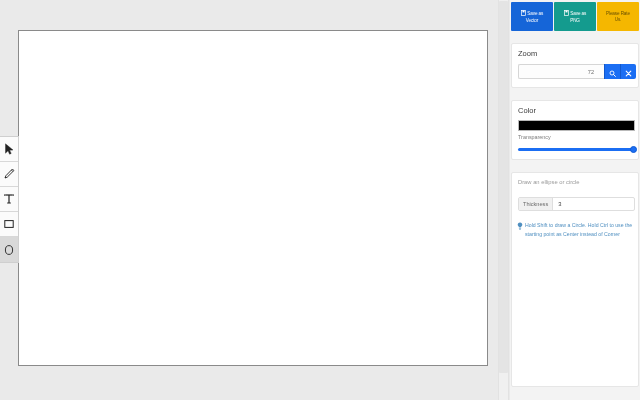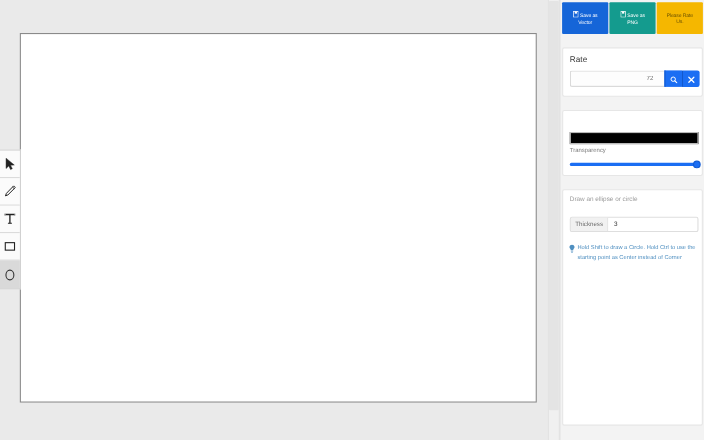--- a/index.html
+++ b/index.html
@@ -333,21 +333,21 @@
       <div class="act-btn rate">
         <span class="act-row">
           <span>Please Rate</span>
         </span>
         <span class="act-l2">Us.</span>
       </div>
 
     </div>
 
     <div class="card" id="card-zoom">
-      <div class="card-title">Rate</div>
+      <div class="card-title">Zoom</div>
       <div class="zoom-row">
         <input class="zoom-input" type="text" value="72" style="">
         <div class="zoom-btn">
           <span>
             <svg width="7" height="7" viewBox="0 0 7 7">
               <circle cx="3" cy="3" r="2" fill="none" stroke="#ffffff" stroke-width="0.9"></circle>
               <path d="M4.5 4.5 L6.4 6.4" stroke="#ffffff" stroke-width="1" stroke-linecap="round"></path>
             </svg>
           </span>
         </div>
@@ -355,20 +355,21 @@
           <span>
             <svg width="7" height="7" viewBox="0 0 7 7">
               <path d="M1.2 1.2 L5.8 5.8 M5.8 1.2 L1.2 5.8" stroke="#ffffff" stroke-width="1.1" stroke-linecap="round"></path>
             </svg>
           </span>
         </div>
       </div>
     </div>
 
     <div class="card" id="card-color">
+      <div class="card-title">Color</div>
       <div class="swatch"></div>
       <div class="transp-label">Transparency</div>
       <div class="slider">
         <div class="slider-track"></div>
         <div class="slider-thumb"></div>
       </div>
     </div>
 
     <div class="card" id="card-shape">
       <div class="shape-title">Draw an ellipse or circle</div>

